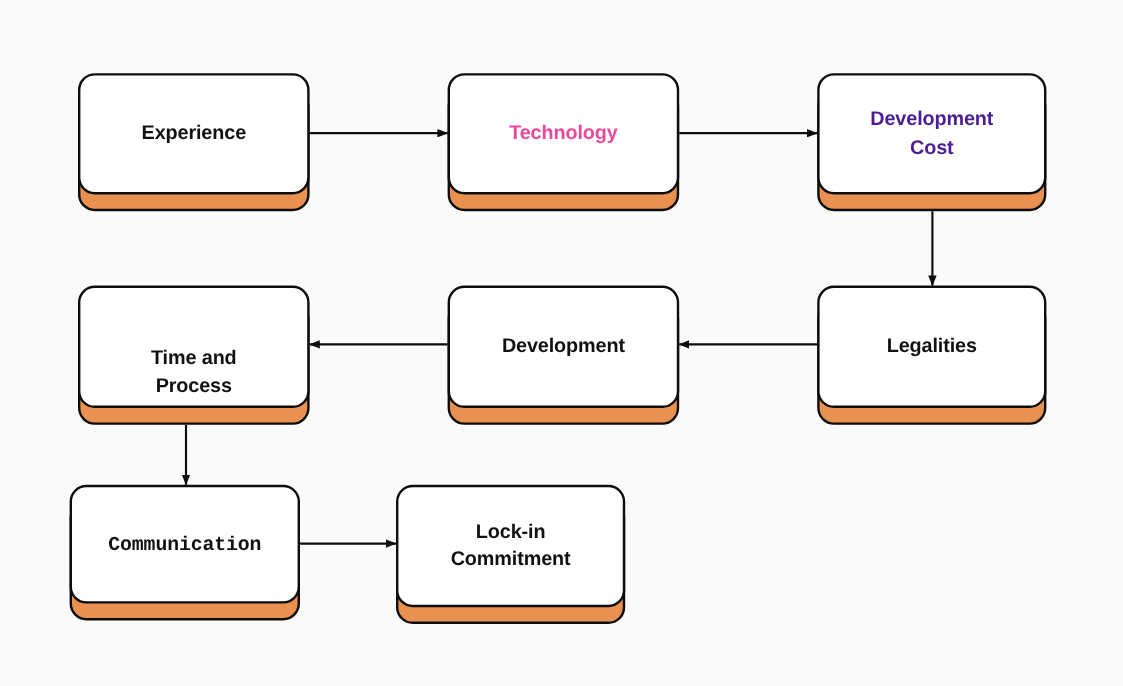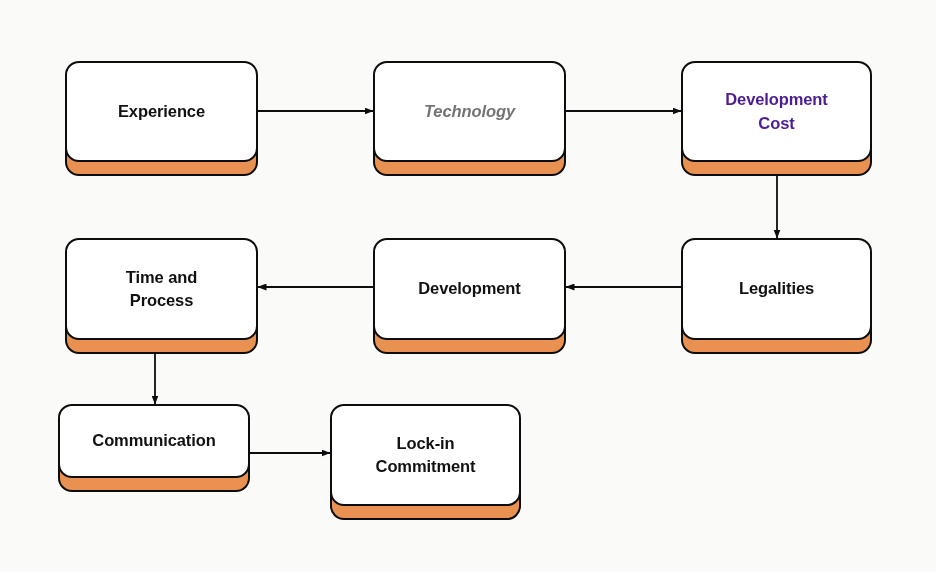--- a/index.html
+++ b/index.html
@@ -94,50 +94,50 @@
   <div id="node-layer">
       <div class="node" style="left: 65px; top: 61px; width: 193px; height: 101px;">
         <div class="node-shadow" style="background: rgb(233, 145, 80); border-color: rgb(13, 13, 13);"></div>
         <div class="node-body" style="border-color: rgb(13, 13, 13);">
           <span class="node-label" style="color: rgb(17, 17, 17);">Experience</span>
         </div>
       </div>
       <div class="node" style="left: 373px; top: 61px; width: 193px; height: 101px;">
         <div class="node-shadow" style="background: rgb(233, 145, 80); border-color: rgb(13, 13, 13);"></div>
         <div class="node-body" style="border-color: rgb(13, 13, 13);">
-          <span class="node-label" style="color: #737373; font-style: italic;">Technology</span>
+          <span class="node-label" style="color: #ec4899;">Technology</span>
         </div>
       </div>
       <div class="node" style="left: 681px; top: 61px; width: 191px; height: 101px;">
         <div class="node-shadow" style="background: rgb(233, 145, 80); border-color: rgb(13, 13, 13);"></div>
         <div class="node-body" style="border-color: rgb(13, 13, 13);">
           <span class="node-label" style="color: #4c1d95;">Development
 Cost</span>
         </div>
       </div>
       <div class="node" style="left: 65px; top: 238px; width: 193px; height: 102px;">
         <div class="node-shadow" style="background: rgb(233, 145, 80); border-color: rgb(13, 13, 13);"></div>
-        <div class="node-body" style="border-color: rgb(13, 13, 13);">
+        <div class="node-body" style="border-color: rgb(13, 13, 13); align-items: flex-end;">
           <span class="node-label" style="color: rgb(17, 17, 17);">Time and
 Process</span>
         </div>
       </div>
       <div class="node" style="left: 373px; top: 238px; width: 193px; height: 102px;">
         <div class="node-shadow" style="background: rgb(233, 145, 80); border-color: rgb(13, 13, 13);"></div>
         <div class="node-body" style="border-color: rgb(13, 13, 13);">
           <span class="node-label" style="color: rgb(17, 17, 17);">Development</span>
         </div>
       </div>
       <div class="node" style="left: 681px; top: 238px; width: 191px; height: 102px;">
         <div class="node-shadow" style="background: rgb(233, 145, 80); border-color: rgb(13, 13, 13);"></div>
         <div class="node-body" style="border-color: rgb(13, 13, 13);">
           <span class="node-label" style="color: rgb(17, 17, 17);">Legalities</span>
         </div>
       </div>
-      <div class="node" style="left: 58px; top: 404px; width: 192px; height: 74px;">
+      <div class="node" style="left: 58px; top: 404px; width: 192px; height: 99px; font-family: Liberation Mono, monospace;">
         <div class="node-shadow" style="background: rgb(233, 145, 80); border-color: rgb(13, 13, 13);"></div>
         <div class="node-body" style="border-color: rgb(13, 13, 13);">
           <span class="node-label" style="color: rgb(17, 17, 17);">Communication</span>
         </div>
       </div>
       <div class="node" style="left: 330px; top: 404px; width: 191px; height: 102px;">
         <div class="node-shadow" style="background: rgb(233, 145, 80); border-color: rgb(13, 13, 13);"></div>
         <div class="node-body" style="border-color: rgb(13, 13, 13);">
           <span class="node-label" style="color: rgb(17, 17, 17);">Lock-in
 Commitment</span>

